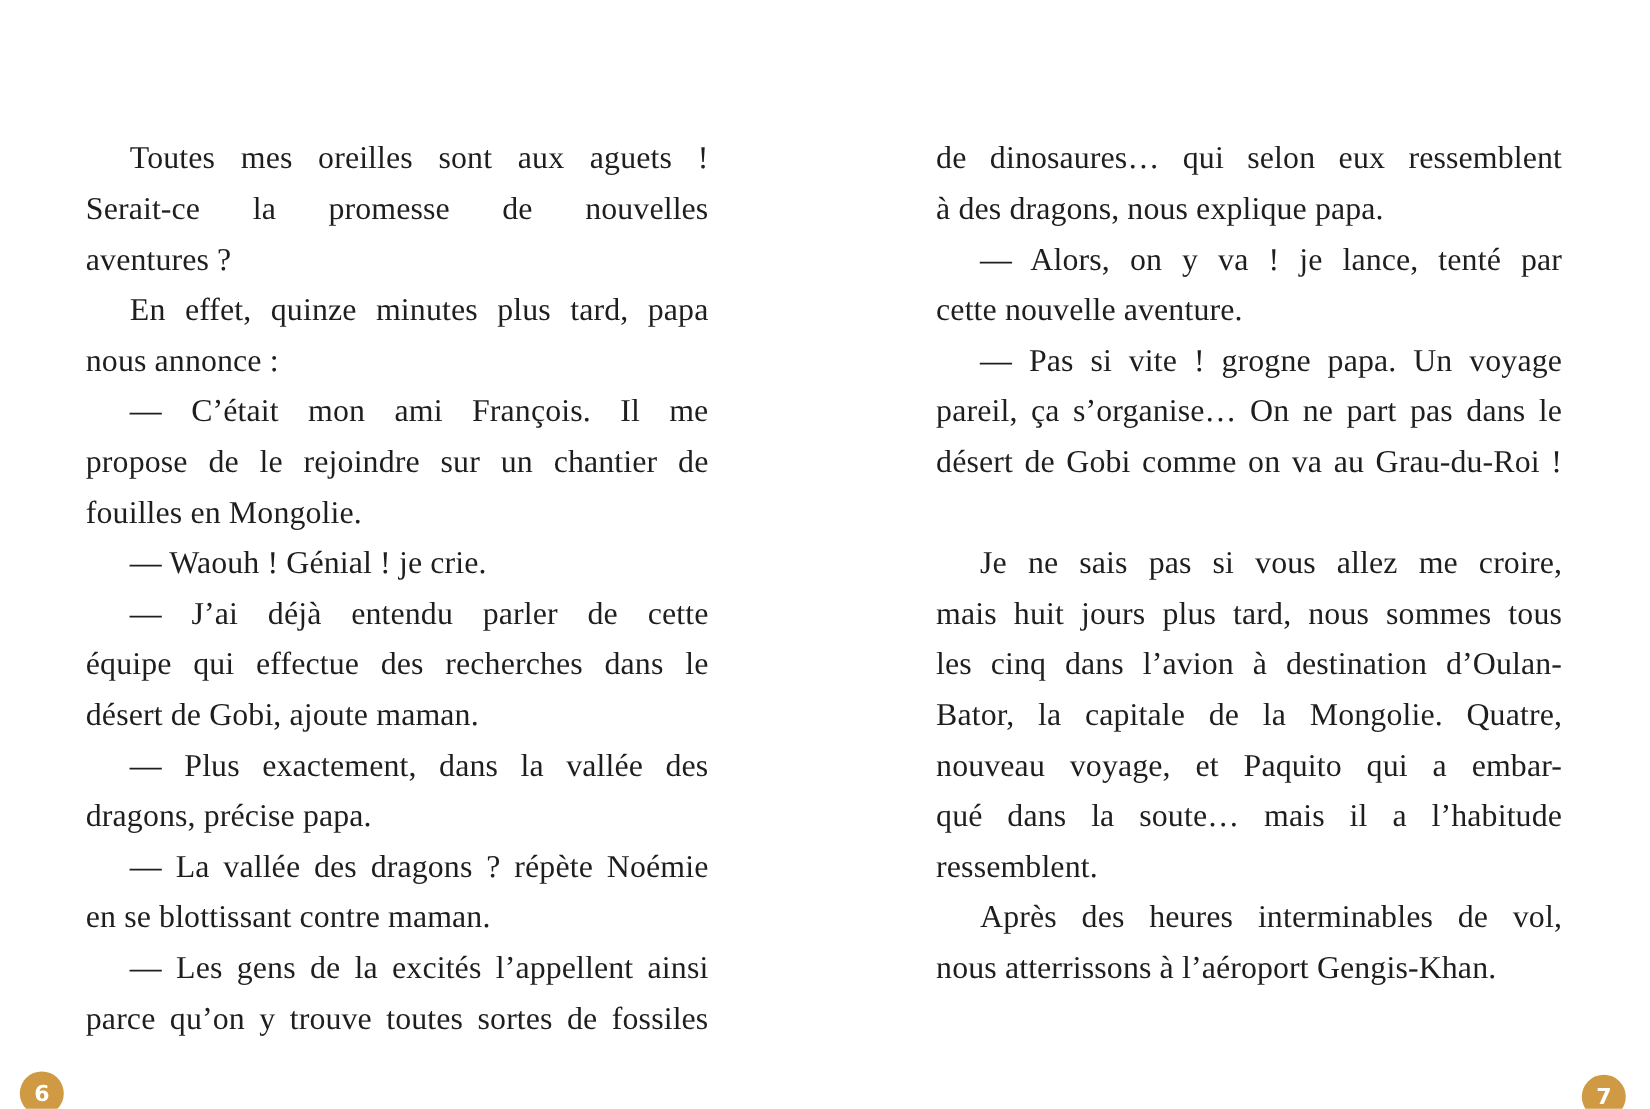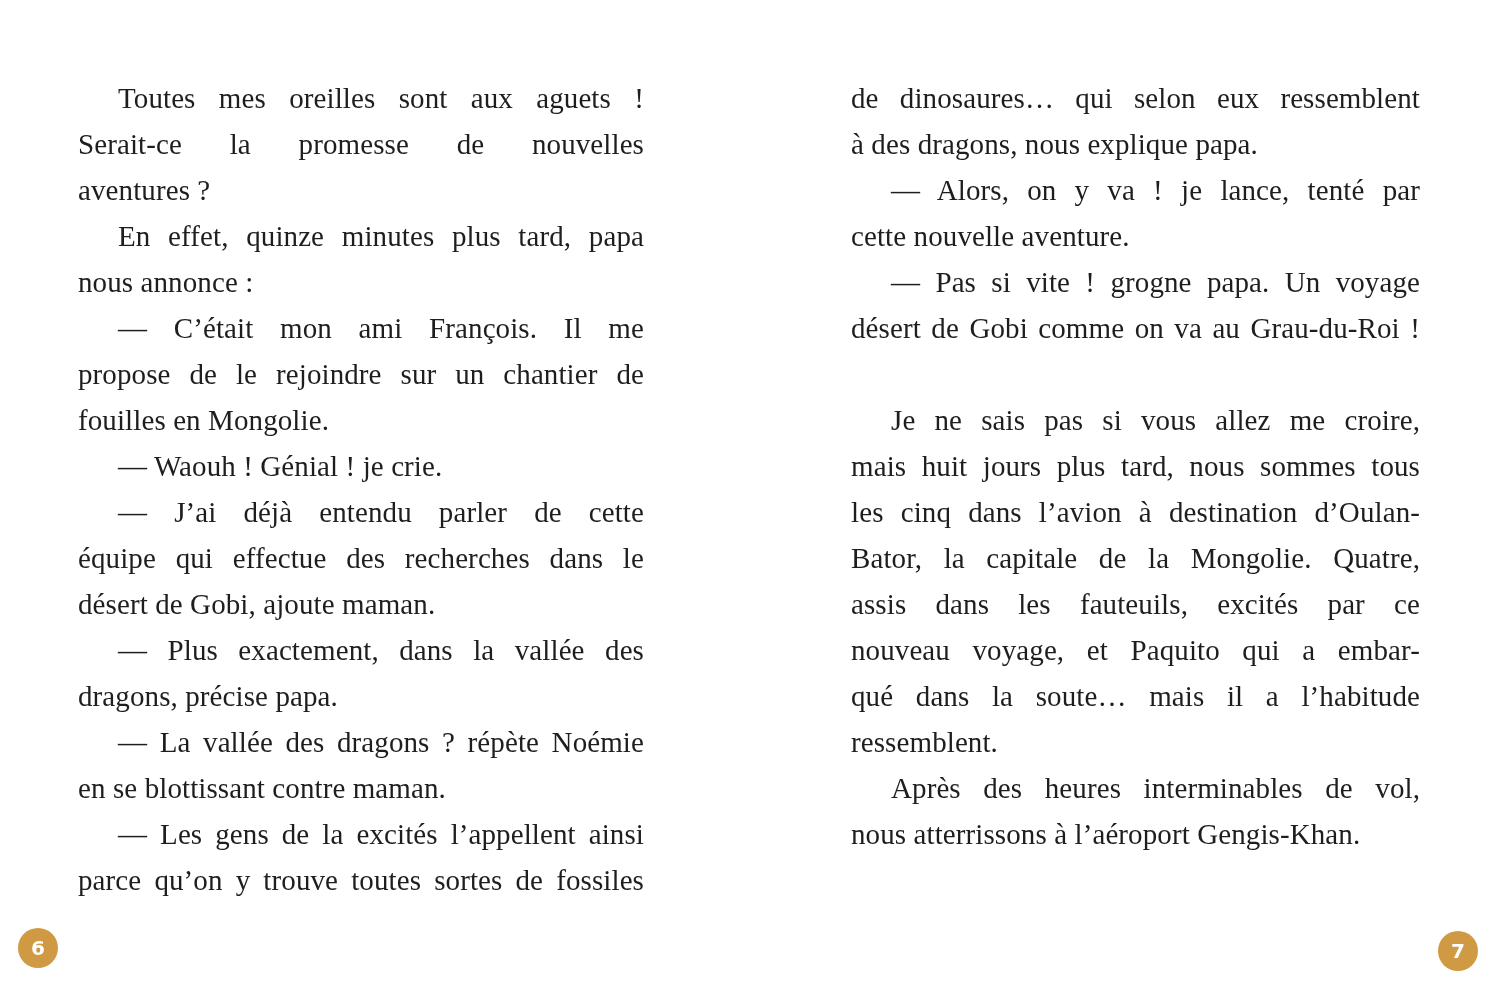--- a/index.html
+++ b/index.html
@@ -11,20 +11,21 @@
     height: 1008px;
     position: relative;
     background: #ffffff;
     overflow: hidden;
     font-family: "Liberation Serif", "DejaVu Serif", serif;
     color: #1e1e1e;
   }
   .spread {
     position: absolute;
     inset: 0;
+    margin-top: 46px;
   }
   .text-col {
     position: absolute;
     top: 75px;
   }
   .text-col.left  { left: 78px;  width: 566px; }
   .text-col.right { left: 851px; width: 569px; }
   .line {
     height: 46px;
     line-height: 46px;
@@ -76,27 +77,27 @@
       <div class="line indent">— Les gens de la excités l’appellent ainsi</div>
       <div class="line">parce qu’on y trouve toutes sortes de fossiles</div>
     </div>
 
   <div class="text-col right">
       <div class="line">de dinosaures… qui selon eux ressemblent</div>
       <div class="line end">à des dragons, nous explique papa.</div>
       <div class="line indent">— Alors, on y va ! je lance, tenté par</div>
       <div class="line end">cette nouvelle aventure.</div>
       <div class="line indent">— Pas si vite ! grogne papa. Un voyage</div>
+      <div class="line">pareil, ça s’organise… On ne part pas dans le</div>
       <div class="line">désert de Gobi comme on va au Grau-du-Roi !</div>
       <div class="line end"></div>
       <div class="line indent">Je ne sais pas si vous allez me croire,</div>
       <div class="line">mais huit jours plus tard, nous sommes tous</div>
       <div class="line">les cinq dans l’avion à destination d’Oulan-</div>
       <div class="line">Bator, la capitale de la Mongolie. Quatre,</div>
-      <div class="line">assis dans les fauteuils, excités par ce</div>
       <div class="line">nouveau voyage, et Paquito qui a embar-</div>
       <div class="line">qué dans la soute… mais il a l’habitude</div>
       <div class="line end">ressemblent.</div>
       <div class="line indent">Après des heures interminables de vol,</div>
       <div class="line end">nous atterrissons à l’aéroport Gengis-Khan.</div>
     </div>
 
   <div class="page-badge left" style="background: rgb(207, 154, 67);">6</div>
 
   <div class="page-badge right" style="background: rgb(207, 154, 67);">7</div>

